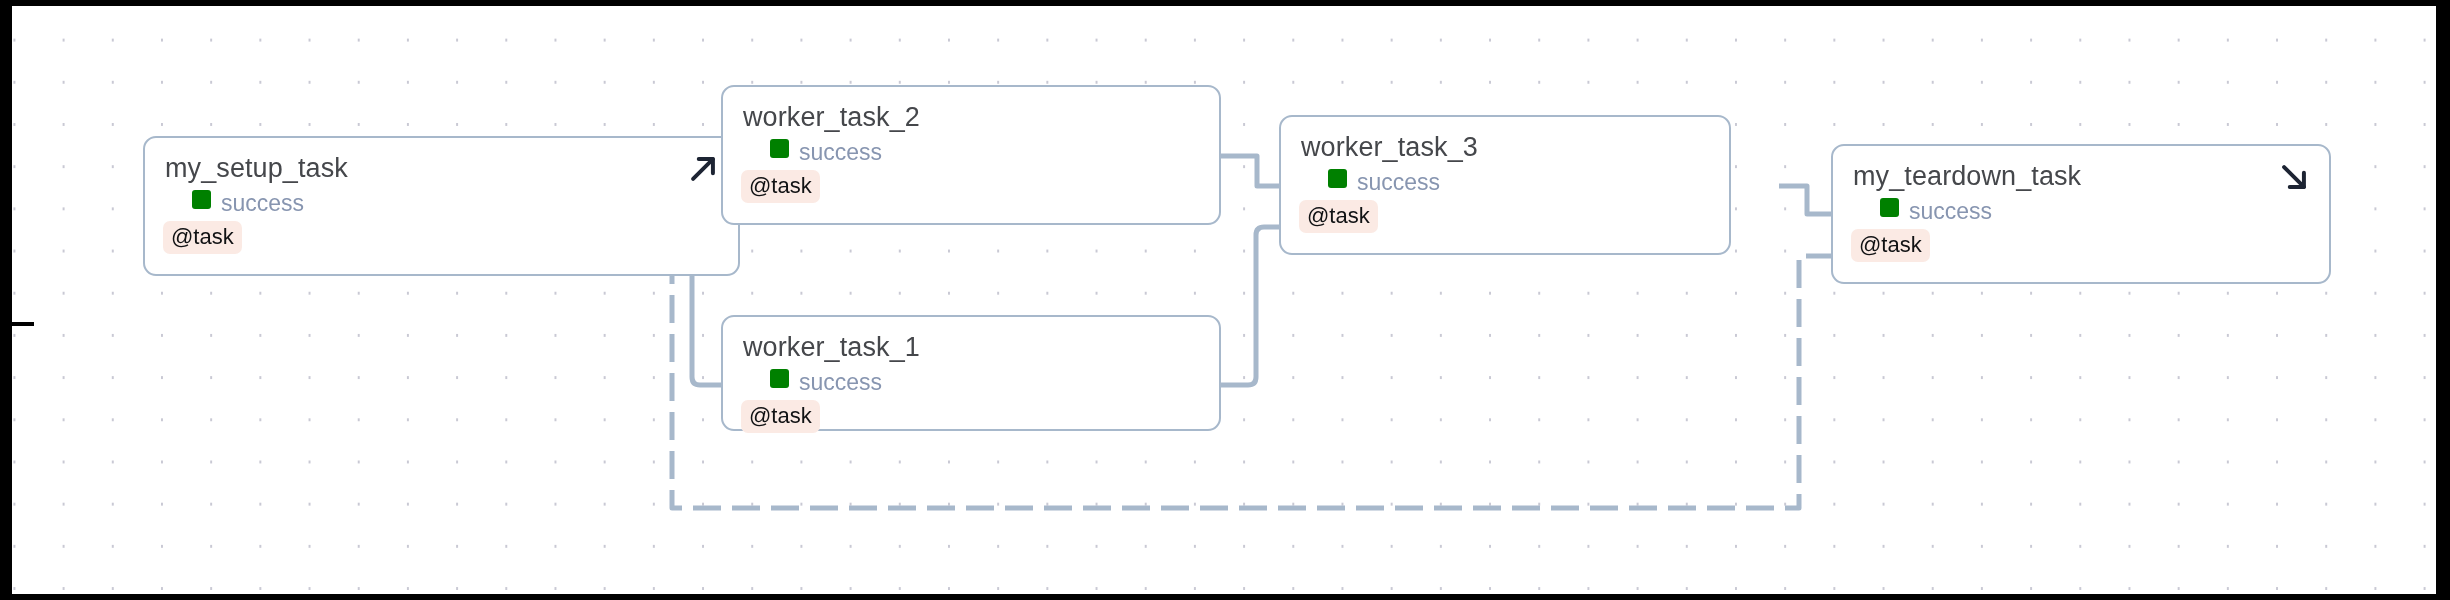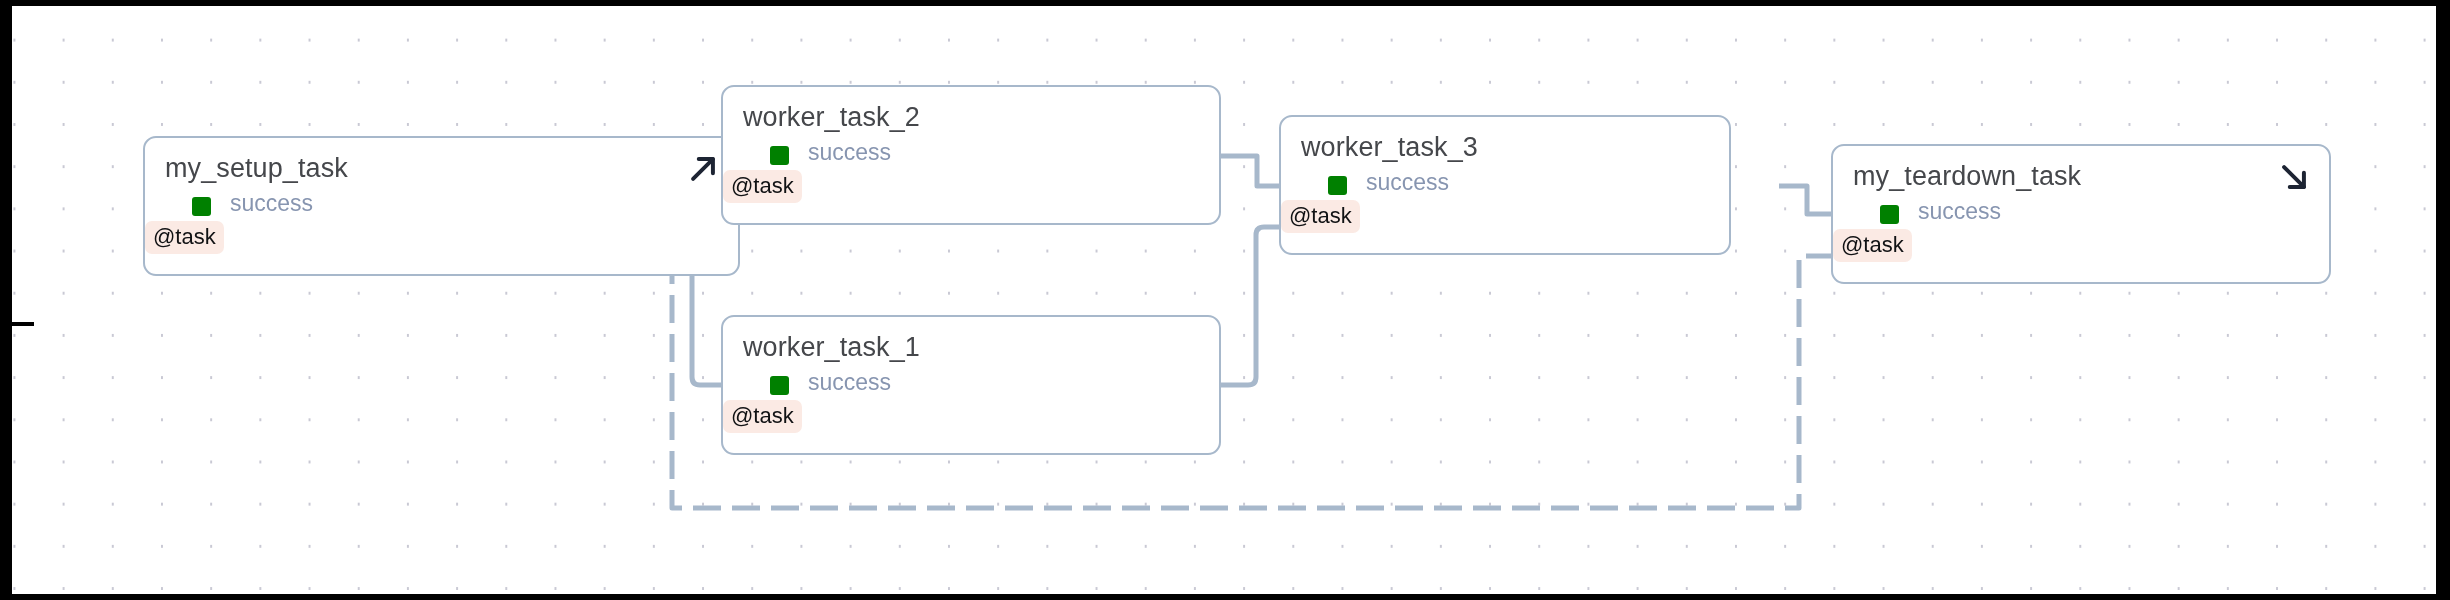--- a/index.html
+++ b/index.html
@@ -52,41 +52,41 @@
     line-height: 32px;
     color: #45474b;
     white-space: nowrap;
     letter-spacing: 0.1px;
   }
   .node-state-row {
     position: absolute;
     left: 20px;
     top: 52px;
     display: flex;
-    align-items: flex-end;
-    gap: 19px;
+    align-items: flex-start;
+    gap: 10px;
     height: 26px;
     padding-left: 27px;
   }
   .state-swatch {
     width: 19px;
     height: 19px;
     border-radius: 3px;
     background: #008000;
     flex: none;
   }
   .state-label {
     font-size: 23px;
     line-height: 26px;
     color: #8795b0;
     white-space: nowrap;
   }
   .node-badge {
     position: absolute;
-    left: 0;
+    left: 18px;
     top: 83px;
     background: #fbeae4;
     color: #111214;
     font-size: 22px;
     line-height: 26px;
     border-radius: 7px;
     padding: 3px 8px 4px 8px;
     white-space: nowrap;
   }
   .corner-arrow {
@@ -147,21 +147,21 @@
 
     <div class="task-node" style="left:709px; top:79px; width:500px; height:140px;">
       <div class="node-title">worker_task_2</div>
       <div class="node-state-row">
         <span class="state-swatch"></span>
         <span class="state-label">success</span>
       </div>
       <div class="node-badge">@task</div>
     </div>
 
-    <div class="task-node" style="left:709px; top:309px; width:500px; height:140px;">
+    <div class="task-node" style="left:709px; top:309px; width:500px; height:116px;">
       <div class="node-title">worker_task_1</div>
       <div class="node-state-row">
         <span class="state-swatch"></span>
         <span class="state-label">success</span>
       </div>
       <div class="node-badge">@task</div>
     </div>
 
     <div class="task-node" style="left:1267px; top:109px; width:452px; height:140px;">
       <div class="node-title">worker_task_3</div>

